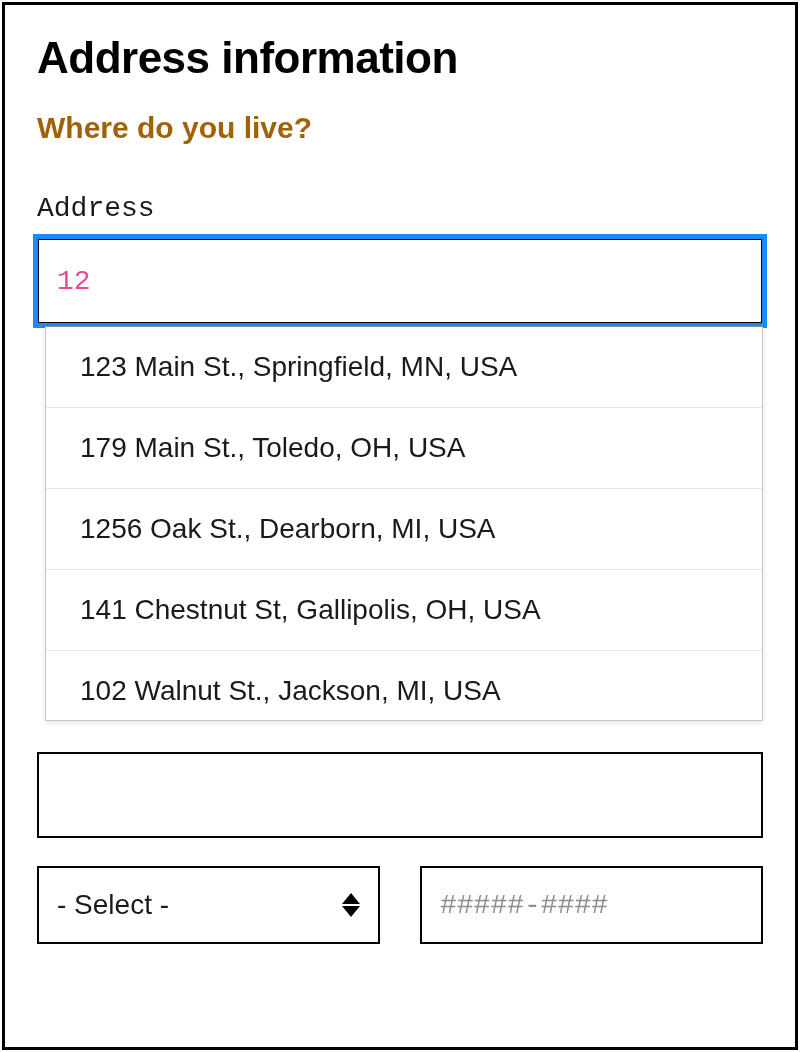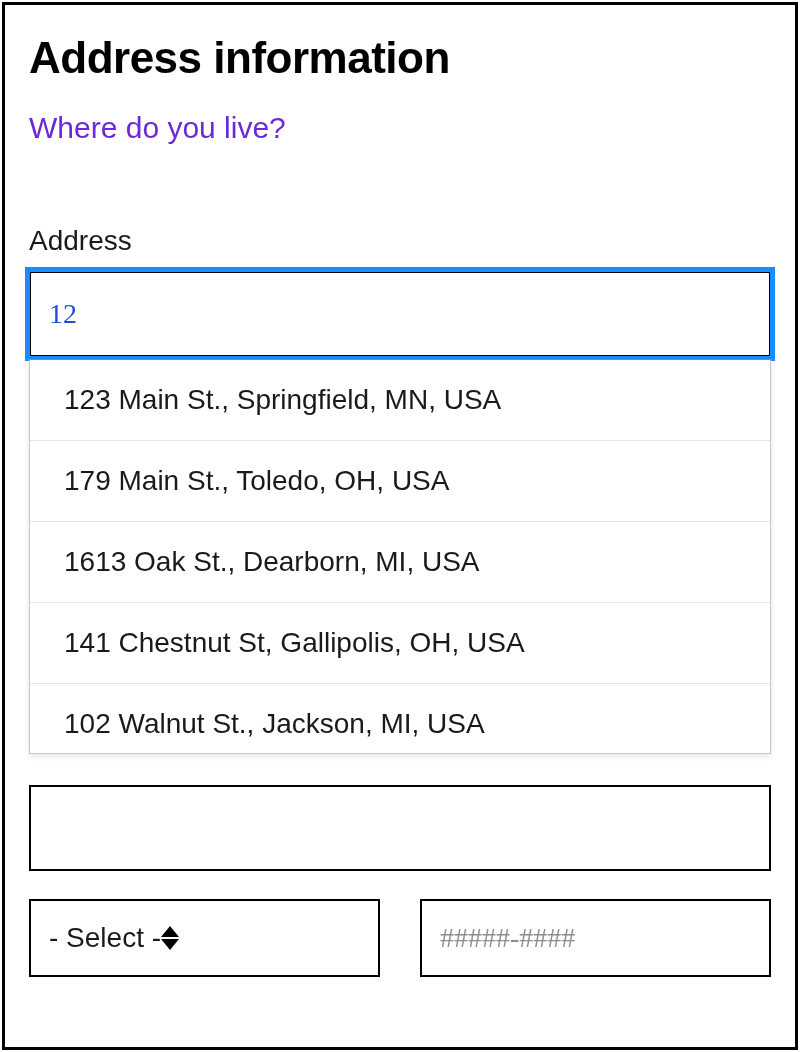--- a/index.html
+++ b/index.html
@@ -9,73 +9,74 @@
     }
     body {
       font-family: -apple-system, BlinkMacSystemFont, "Segoe UI", Helvetica, Arial, sans-serif;
       background: #fff;
       width: 800px;
       height: 1052px;
     }
     .container {
       border: 3px solid #000;
       margin: 2px;
-      padding: 28px 24px;
+      padding: 28px 32px;
       height: calc(100% - 4px);
       position: relative;
     }
     .title {
       font-size: 44px;
       font-weight: 800;
       color: #000;
       letter-spacing: -0.5px;
       margin-bottom: 28px;
     }
     .subtitle {
       font-size: 30px;
-      font-weight: 400;
-      color: #6d28d9;
-      margin-bottom: 80px;
+      font-weight: 700;
+      color: #a16207;
+      margin-bottom: 48px;
     }
     .field-group {
       margin-bottom: 22px;
       position: relative;
     }
     .field-label {
       font-size: 28px;
       font-weight: 400;
       color: #1a1a1a;
       margin-bottom: 14px;
       display: block;
+      font-family: Liberation Mono, monospace;
     }
     .text-input {
       width: 100%;
       height: 86px;
       padding: 0 18px;
       font-size: 28px;
-      font-family: Liberation Serif, serif;
-      border: 2px solid #000;
-      background: #fff;
-      color: #1d4ed8;
+      font-family: Liberation Mono, monospace;
+      border: 2px solid #000;
+      background: #fff;
+      color: #ec4899;
     }
     .text-input.focused {
       outline: 5px solid #1a8cff;
       outline-offset: -1px;
       border: 2px solid #000;
     }
     .text-input::placeholder {
       color: #8e8e8e;
     }
     .combo-wrap {
       position: relative;
     }
     .dropdown {
       position: absolute;
       top: 88px;
-      left: 0;
+      left: 8px;
       right: 0;
       background: #fff;
       border: 1px solid #c6c6c6;
       border-top: 1px solid #888;
       max-height: 395px;
       overflow-y: auto;
       z-index: 100;
       box-shadow: 0 2px 6px rgba(0,0,0,0.1);
     }
     .dropdown-item {
@@ -123,21 +124,21 @@
       width: 100%;
       height: 78px;
       padding: 0 18px;
       font-size: 28px;
       font-family: inherit;
       border: 2px solid #000;
       background: #fff;
       color: #1a1a1a;
       display: flex;
       align-items: center;
-      justify-content: flex-start;
+      justify-content: space-between;
     }
     .select-arrows {
       display: flex;
       flex-direction: column;
       align-items: center;
       gap: 2px;
     }
     .arrow-up, .arrow-down {
       width: 0;
       height: 0;
@@ -168,21 +169,21 @@
   <h1 class="title">Address information</h1>
   <h2 class="subtitle">Where do you live?</h2>
 
   <div class="field-group">
     <label class="field-label">Address</label>
     <div class="combo-wrap">
       <input type="text" class="text-input focused" value="12" style="">
       <ul class="dropdown">
         <li class="dropdown-item">123 Main St., Springfield, MN, USA</li>
         <li class="dropdown-item">179 Main St., Toledo, OH, USA</li>
-        <li class="dropdown-item">1613 Oak St., Dearborn, MI, USA</li>
+        <li class="dropdown-item">1256 Oak St., Dearborn, MI, USA</li>
         <li class="dropdown-item">141 Chestnut St, Gallipolis, OH, USA</li>
         <li class="dropdown-item">102 Walnut St., Jackson, MI, USA</li>
       </ul>
     </div>
   </div>
 
   <div class="spacer-behind"></div>
 
   <div class="city-field">
     <input type="text" class="city-input-partial" style="">

